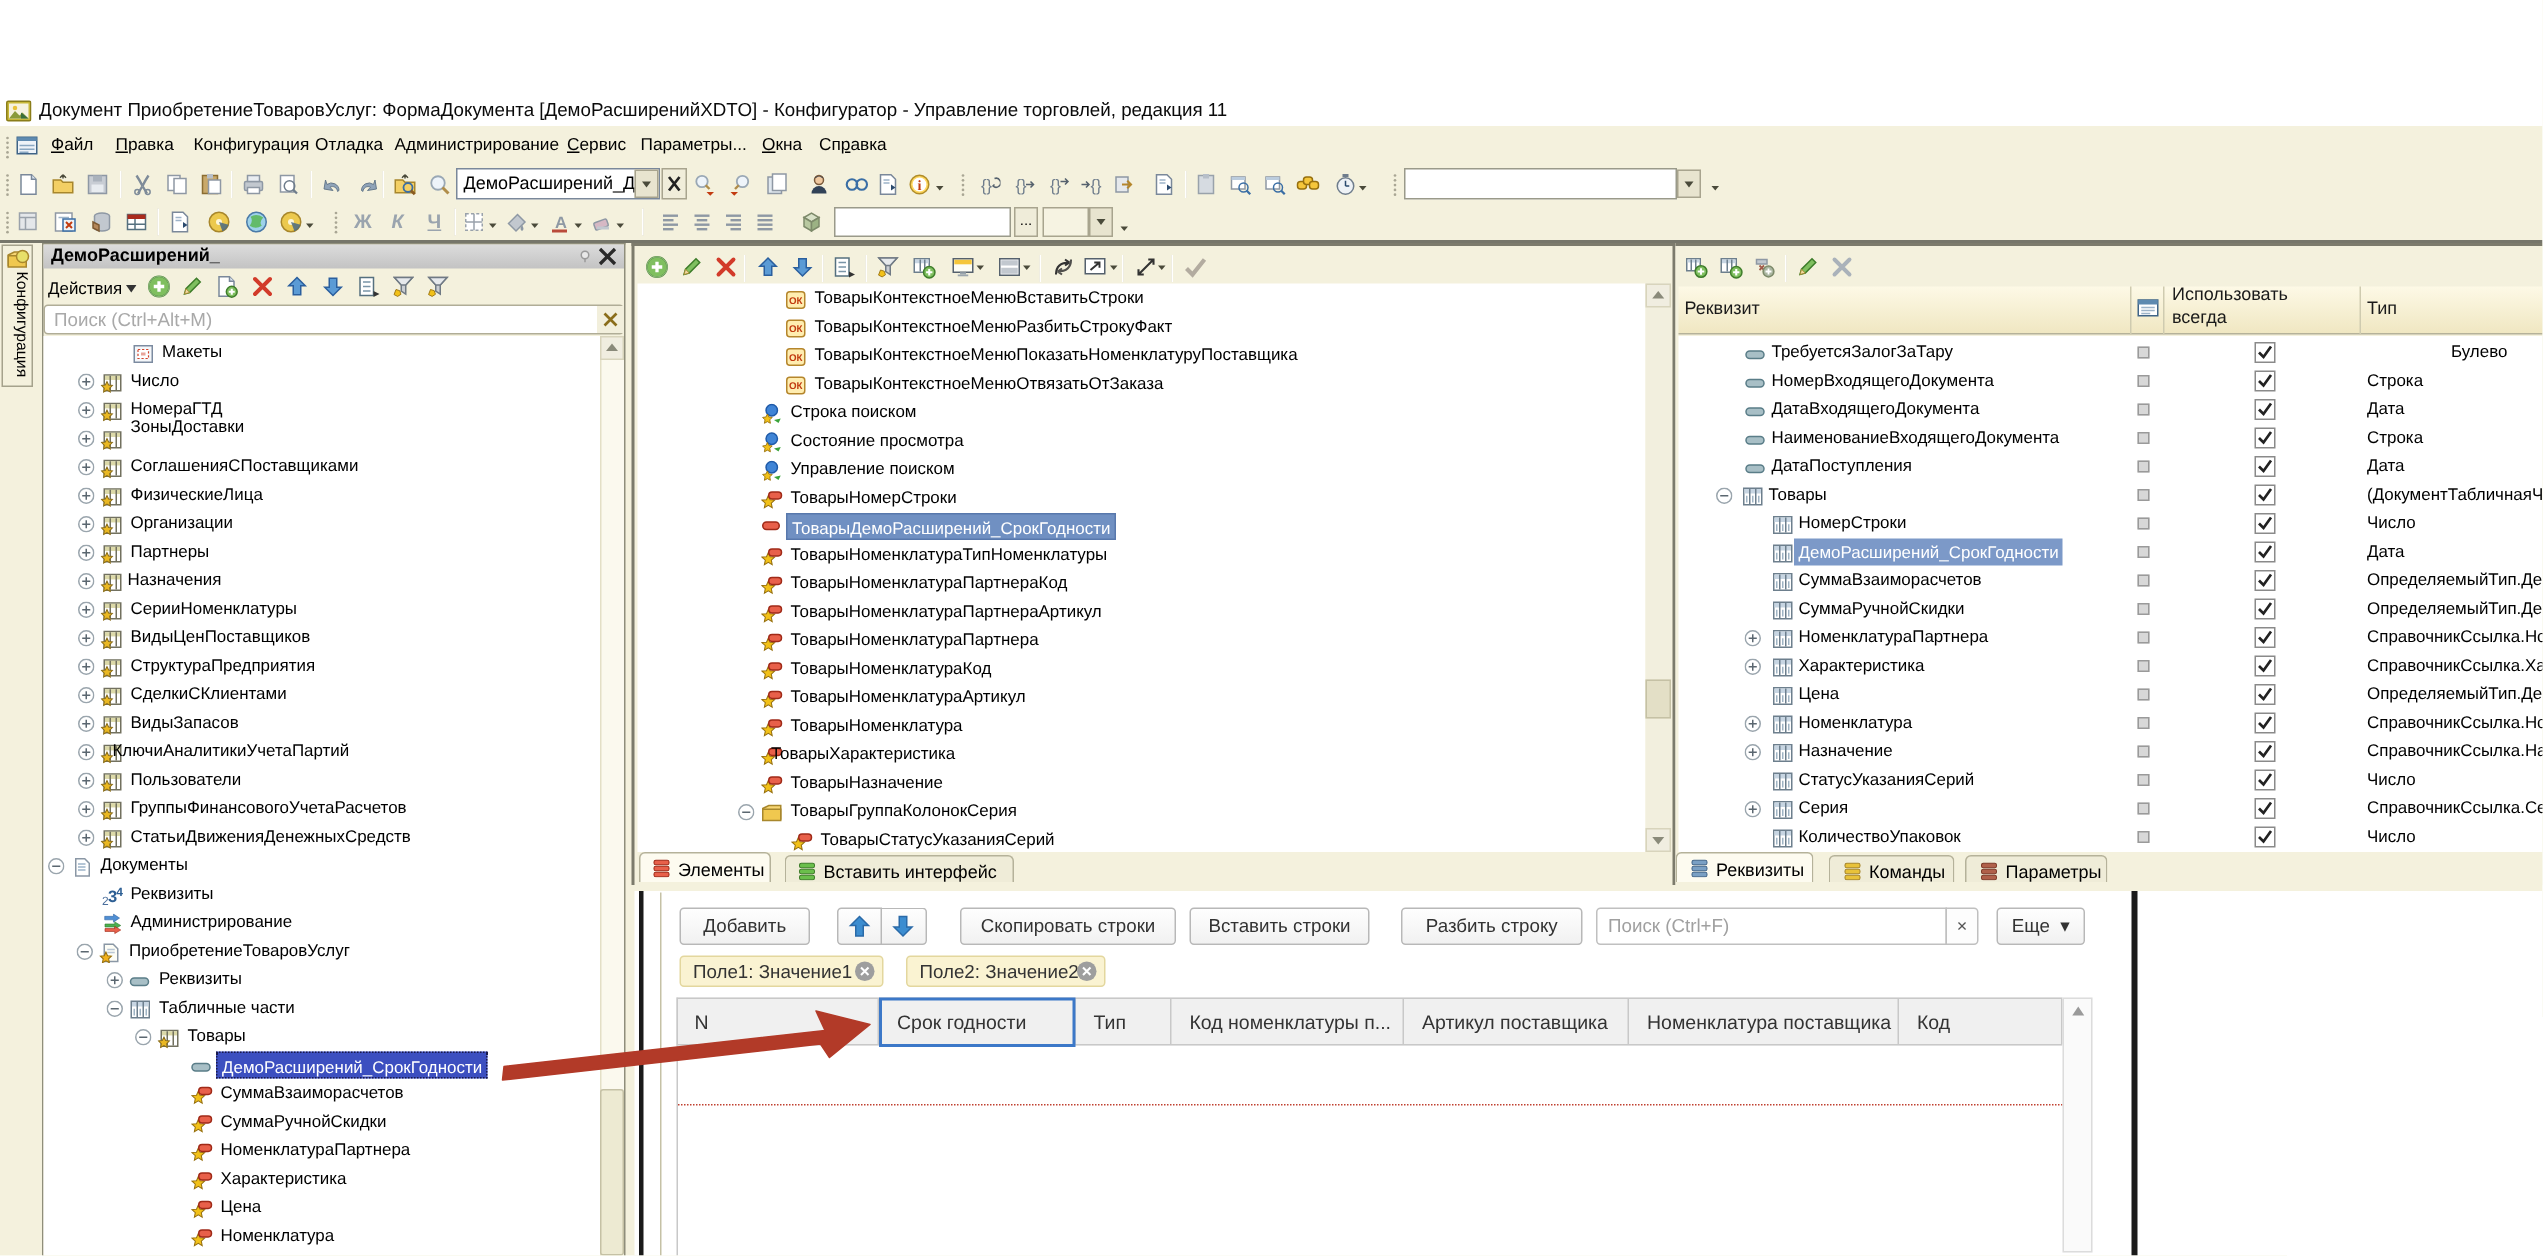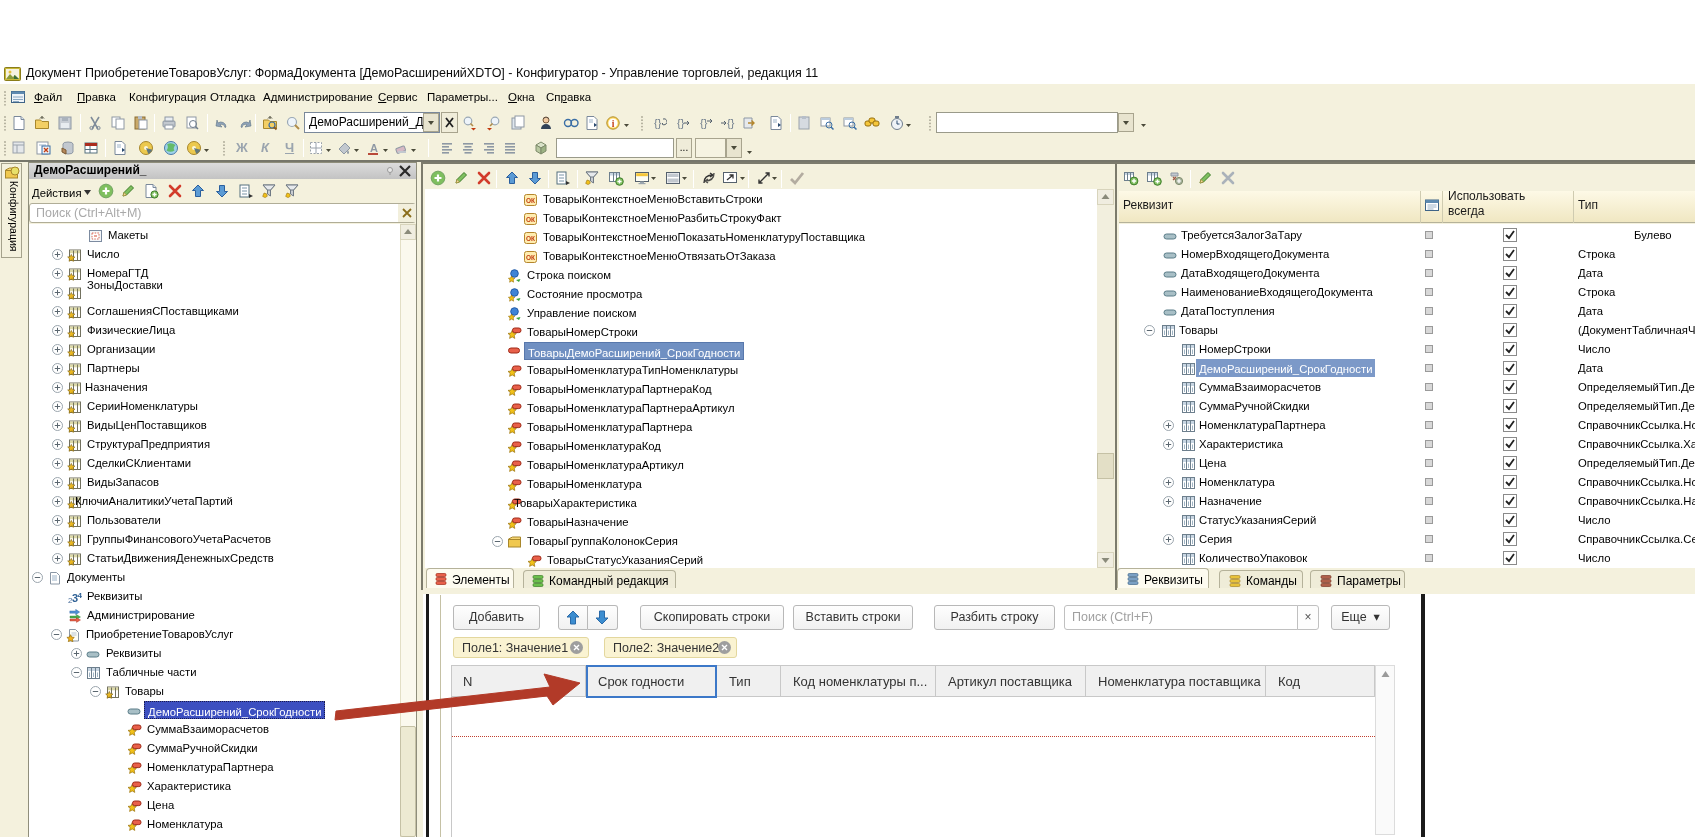--- a/index.html
+++ b/index.html
@@ -1326,21 +1326,21 @@
     <span style="position:absolute;left:25px;top:1px;font-size:12px;line-height:20px;white-space:nowrap">Элементы</span>
   </div>
 <div class="a" style="left:523px;top:570px;width:153px;height:18px;background:#efecd8;border:1px solid #b5b29a;border-bottom:none;border-radius:4px 4px 0 0">
     <span style="position:absolute;left:7px;top:3px">
       <svg style="" width="13" height="13" viewBox="0 0 13 13">
         <rect x="2" y="1.5" width="10" height="3" rx="1.2" fill="#6abf4b" stroke="#3e7d2a" stroke-width="0.7"></rect>
         <rect x="2" y="5.5" width="10" height="3" rx="1.2" fill="#6abf4b" stroke="#3e7d2a" stroke-width="0.7"></rect>
         <rect x="2" y="9.5" width="10" height="3" rx="1.2" fill="#6abf4b" stroke="#3e7d2a" stroke-width="0.7"></rect>
       </svg>
     </span>
-    <span style="position:absolute;left:25px;top:1px;font-size:12px;line-height:18px;white-space:nowrap">Командный редакция</span>
+    <span style="position:absolute;left:25px;top:1px;font-size:12px;line-height:18px;white-space:nowrap">Вставить интерфейс</span>
   </div>
 <div class="a" style="left:1117px;top:162px;width:578px;height:428px;background:#f4f1dd;border-top:2px solid #7c7b6c"></div>
 <div class="a" style="left:1123px;top:170px;width:16px;height:16px">
     <svg style="" width="16" height="16" viewBox="0 0 16 16">
       <rect x="1.5" y="2.5" width="9" height="8" fill="#fff" stroke="#6d7f8d"></rect>
       <rect x="2" y="3" width="8" height="2" fill="#c7d5e2"></rect>
       <line x1="4.5" y1="3" x2="4.5" y2="10" stroke="#6d7f8d"></line>
       <line x1="7.5" y1="3" x2="7.5" y2="10" stroke="#6d7f8d"></line>
       <circle cx="11" cy="11" r="3.9" fill="#7fbf5f" stroke="#3e7d2a"></circle>
       <path d="M11 8.8 v4.4 M8.8 11 h4.4" stroke="#fff" stroke-width="1.4"></path>

